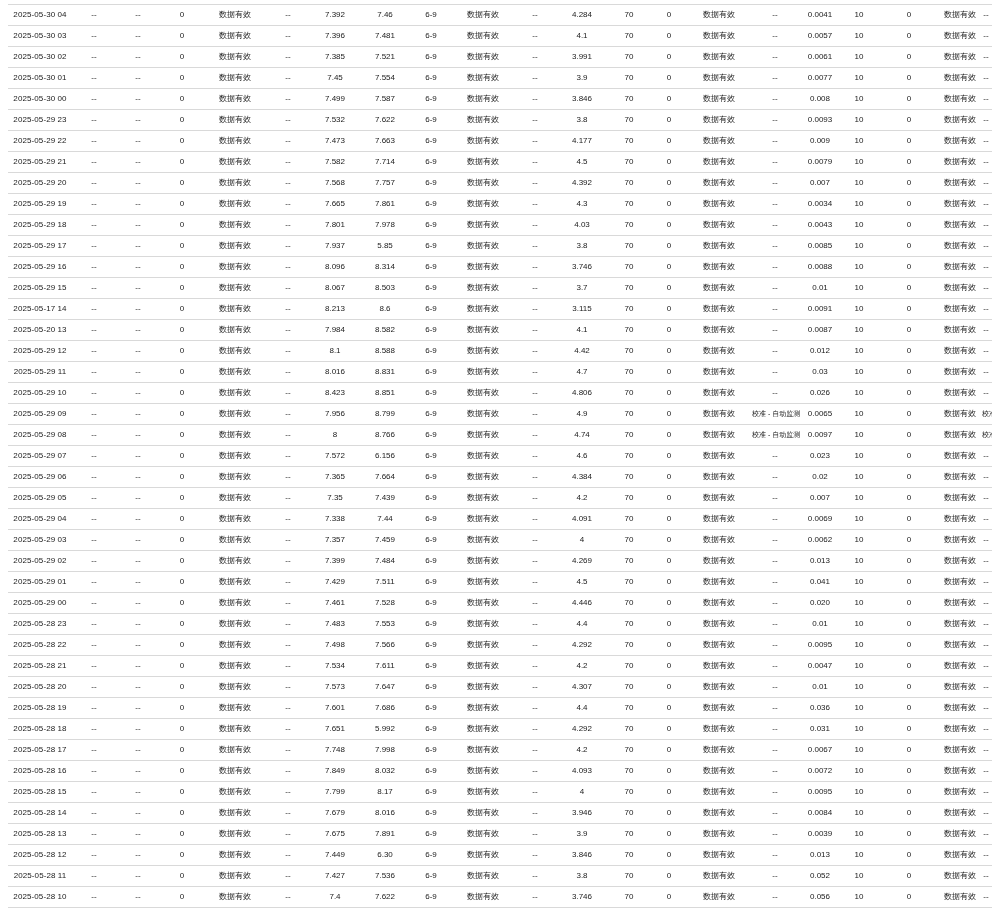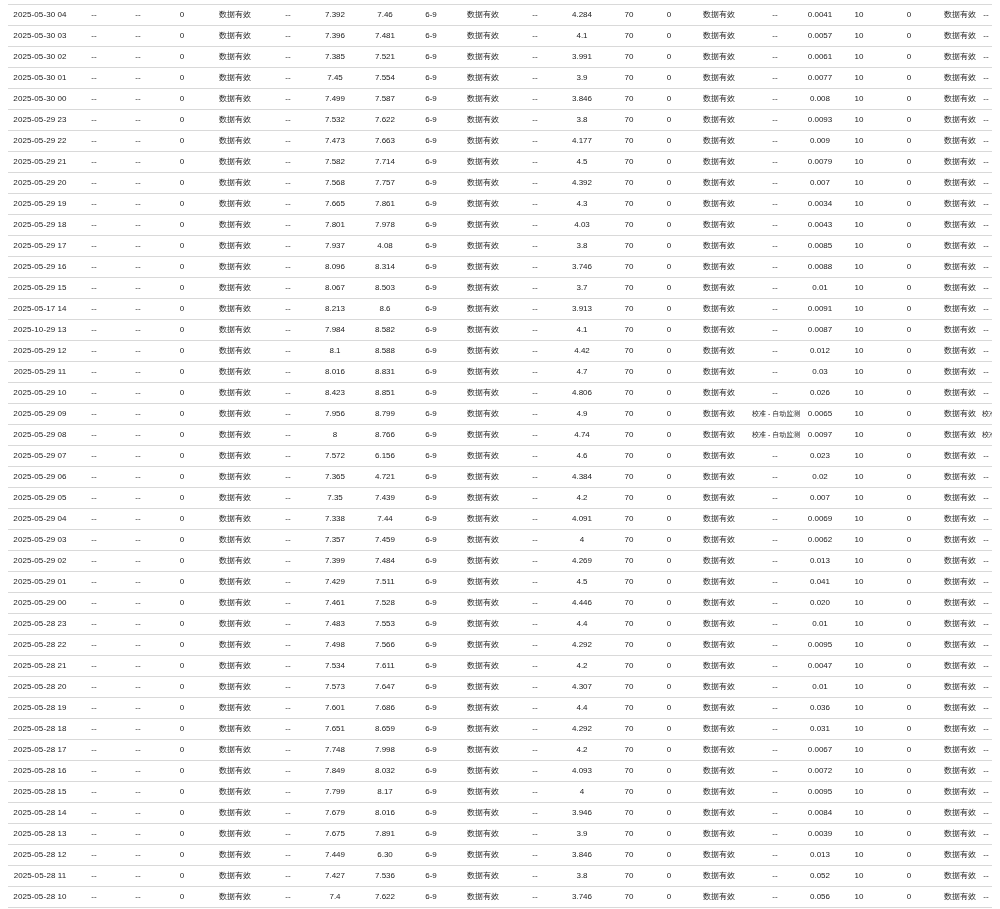--- a/index.html
+++ b/index.html
@@ -340,21 +340,21 @@
           <td class="dash">--</td>
         </tr>
         <tr>
           <td class="col-time">2025-05-29 17</td>
           <td class="dash">--</td>
           <td class="dash">--</td>
           <td>0</td>
           <td class="cjk">数据有效</td>
           <td class="dash">--</td>
           <td>7.937</td>
-          <td>4.08</td>
+          <td>5.85</td>
           <td>6-9</td>
           <td class="cjk">数据有效</td>
           <td class="dash">--</td>
           <td>3.8</td>
           <td>70</td>
           <td>0</td>
           <td class="cjk">数据有效</td>
           <td class="dash">--</td>
           <td>0.0085</td>
           <td>10</td>
@@ -413,33 +413,33 @@
           <td class="dash">--</td>
           <td class="dash">--</td>
           <td>0</td>
           <td class="cjk">数据有效</td>
           <td class="dash">--</td>
           <td>8.213</td>
           <td>8.6</td>
           <td>6-9</td>
           <td class="cjk">数据有效</td>
           <td class="dash">--</td>
-          <td>3.913</td>
+          <td>3.115</td>
           <td>70</td>
           <td>0</td>
           <td class="cjk">数据有效</td>
           <td class="dash">--</td>
           <td>0.0091</td>
           <td>10</td>
           <td>0</td>
           <td class="cjk">数据有效</td>
           <td class="dash">--</td>
         </tr>
         <tr>
-          <td class="col-time">2025-10-29 13</td>
+          <td class="col-time">2025-05-20 13</td>
           <td class="dash">--</td>
           <td class="dash">--</td>
           <td>0</td>
           <td class="cjk">数据有效</td>
           <td class="dash">--</td>
           <td>7.984</td>
           <td>8.582</td>
           <td>6-9</td>
           <td class="cjk">数据有效</td>
           <td class="dash">--</td>
@@ -593,21 +593,21 @@
           <td class="dash">--</td>
         </tr>
         <tr>
           <td class="col-time">2025-05-29 06</td>
           <td class="dash">--</td>
           <td class="dash">--</td>
           <td>0</td>
           <td class="cjk">数据有效</td>
           <td class="dash">--</td>
           <td>7.365</td>
-          <td>4.721</td>
+          <td>7.664</td>
           <td>6-9</td>
           <td class="cjk">数据有效</td>
           <td class="dash">--</td>
           <td>4.384</td>
           <td>70</td>
           <td>0</td>
           <td class="cjk">数据有效</td>
           <td class="dash">--</td>
           <td>0.02</td>
           <td>10</td>
@@ -869,21 +869,21 @@
           <td class="dash">--</td>
         </tr>
         <tr>
           <td class="col-time">2025-05-28 18</td>
           <td class="dash">--</td>
           <td class="dash">--</td>
           <td>0</td>
           <td class="cjk">数据有效</td>
           <td class="dash">--</td>
           <td>7.651</td>
-          <td>8.659</td>
+          <td>5.992</td>
           <td>6-9</td>
           <td class="cjk">数据有效</td>
           <td class="dash">--</td>
           <td>4.292</td>
           <td>70</td>
           <td>0</td>
           <td class="cjk">数据有效</td>
           <td class="dash">--</td>
           <td>0.031</td>
           <td>10</td>

